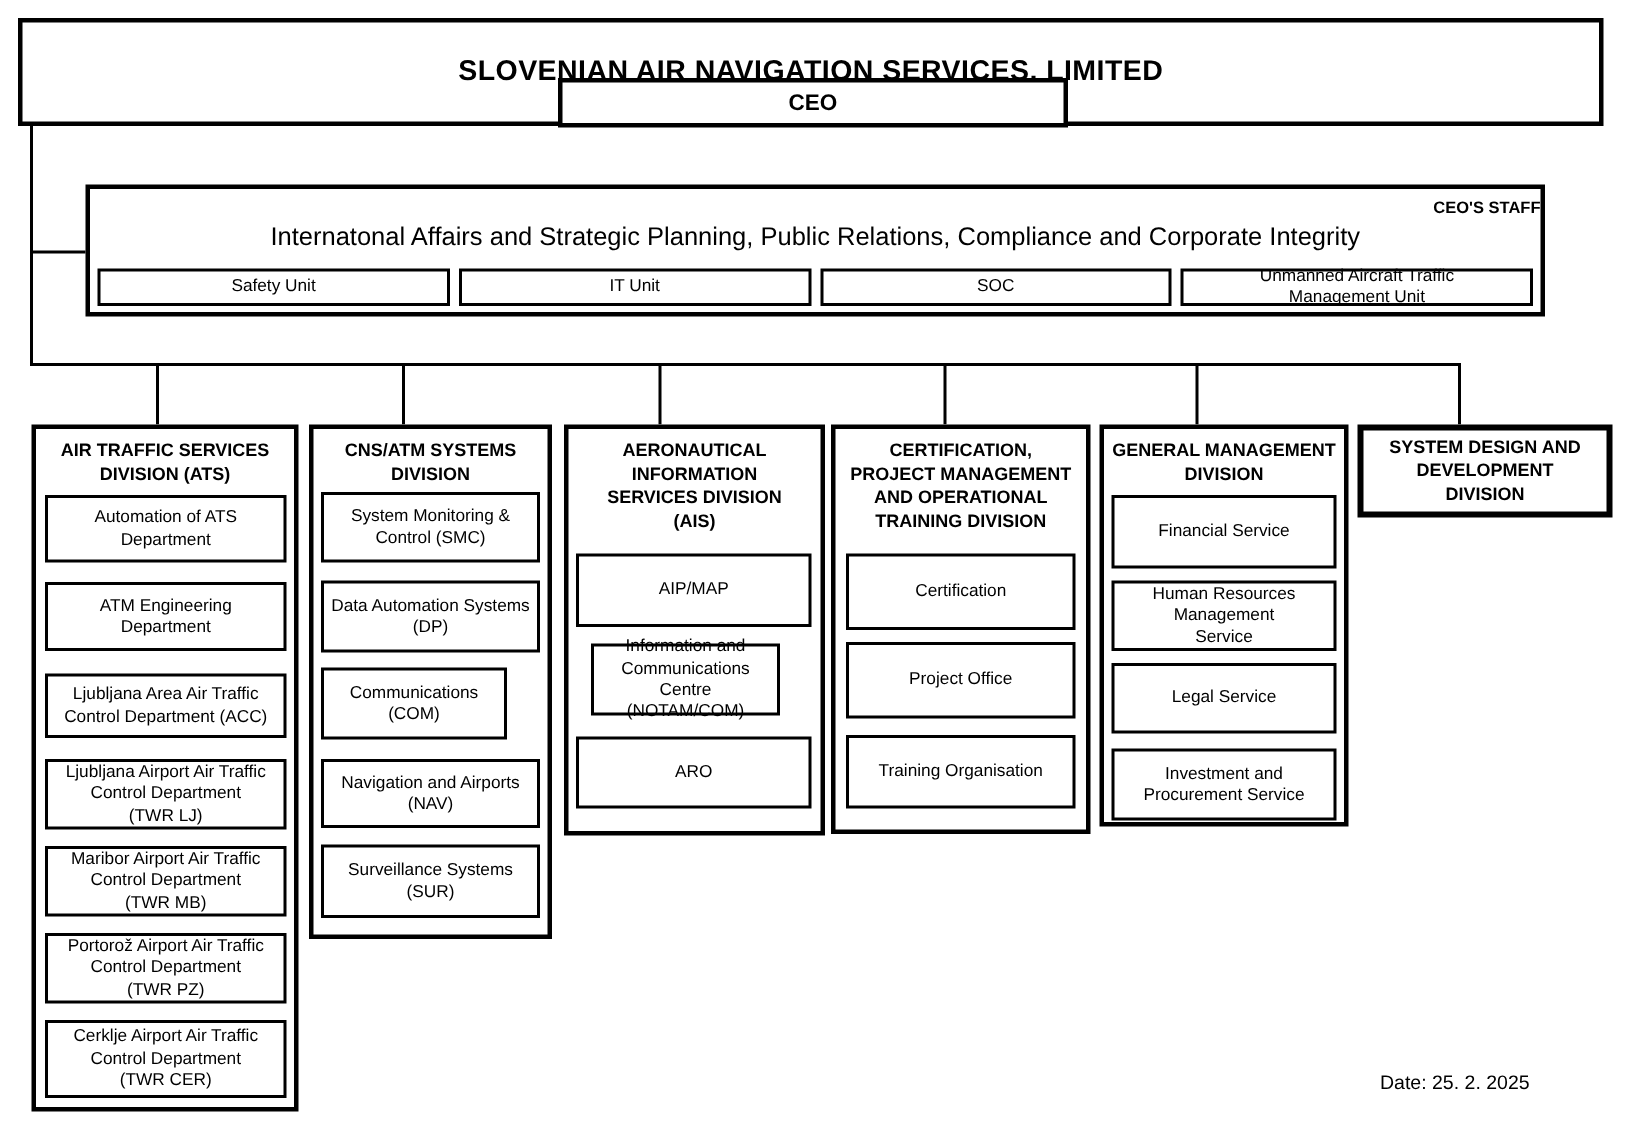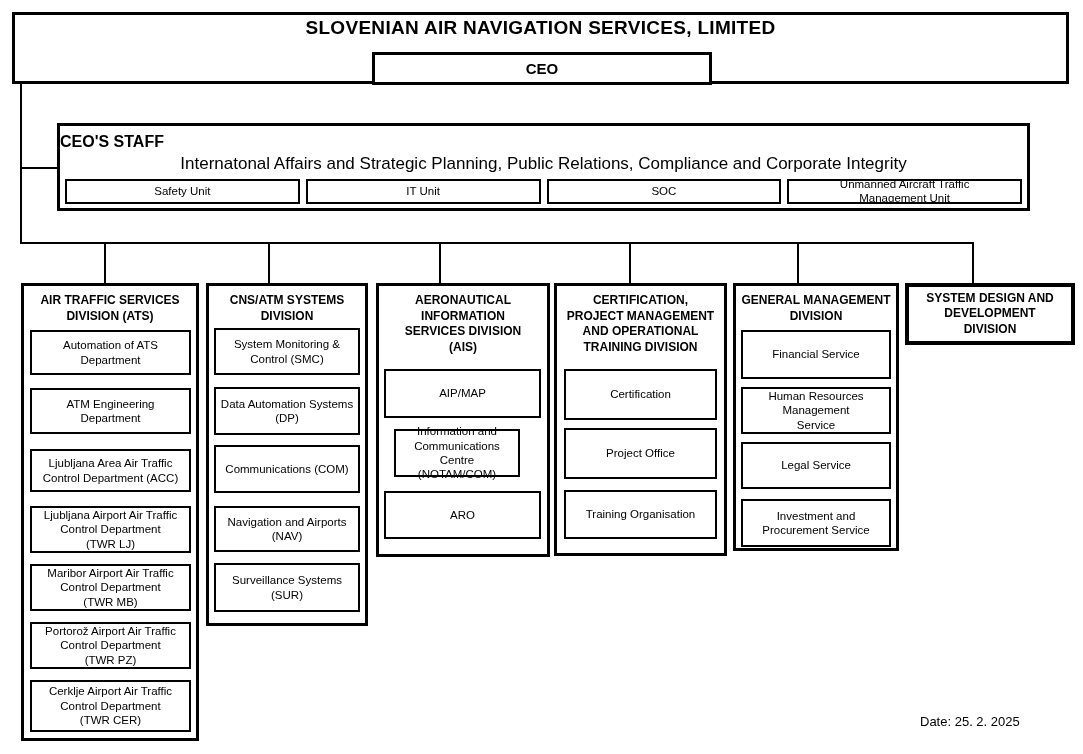--- a/index.html
+++ b/index.html
@@ -8,23 +8,23 @@
     font-family:"Liberation Sans","DejaVu Sans",sans-serif; color:#000;
     overflow:hidden;
   }
   .abs  { position:absolute; box-sizing:border-box; }
   .b2   { border:2px solid #000; background:#fff; }
   .b3   { border:3px solid #000; background:#fff; }
   .b4   { border:4px solid #000; background:#fff; }
   .line { position:absolute; background:#000; }
   .ctr  { display:flex; align-items:center; justify-content:center; text-align:center; }
   .pre  { white-space:pre-line; }
-  .page-title { font-size:19px; font-weight:bold; letter-spacing:.3px; text-align:center; padding-top:2px; }
+  .page-title { font-size:19px; font-weight:bold; letter-spacing:.3px; text-align:center; padding-top:22px; }
   .ceo  { font-size:15px; font-weight:bold; }
-  .staff-title { font-size:16px; font-weight:bold; text-align:left; padding-top:7px; }
+  .staff-title { font-size:11px; font-weight:bold; text-align:right; padding-top:7px; }
   .staff-sub   { font-size:17px; text-align:center; padding-top:3px; }
   .units { position:absolute; left:5px; right:5px; bottom:4px; height:25px; display:flex; gap:6px; }
   .unit  { flex:1; font-size:11.5px; line-height:1.2; }
   .divhead { font-weight:bold; font-size:12px; line-height:1.3; text-align:center; padding:7px 4px 0 4px; }
   .dept  { font-size:11.5px; line-height:1.25; }
   .date  { font-size:13px; text-align:left; }
 </style>
 </head>
 <body>
 
@@ -83,21 +83,21 @@
 (TWR CER)</span></div>
   </div>
 
   <div class="abs b3" style="left:206px; top:283px; width:162px; height:343px;">
     <div class="divhead pre">CNS/ATM SYSTEMS
 DIVISION</div>
     <div class="abs b2 ctr dept pre" style="left:5px; top:42px;  width:146px; height:47px;"><span>System Monitoring &amp;
 Control (SMC)</span></div>
     <div class="abs b2 ctr dept pre" style="left:5px; top:101px; width:146px; height:48px;"><span>Data Automation Systems
 (DP)</span></div>
-    <div class="abs b2 ctr dept pre" style="left:5px; top:159px; width:146px; height:48px;"><span>Communications (COM)</span></div>
+    <div class="abs b2 ctr dept pre" style="left:5px; top:159px; width:124px; height:48px;"><span>Communications (COM)</span></div>
     <div class="abs b2 ctr dept pre" style="left:5px; top:220px; width:146px; height:46px;"><span>Navigation and Airports
 (NAV)</span></div>
     <div class="abs b2 ctr dept pre" style="left:5px; top:277px; width:146px; height:49px;"><span>Surveillance Systems
 (SUR)</span></div>
   </div>
 
   <div class="abs b3" style="left:376px; top:283px; width:174px; height:274px;">
     <div class="divhead pre">AERONAUTICAL
 INFORMATION
 SERVICES DIVISION

